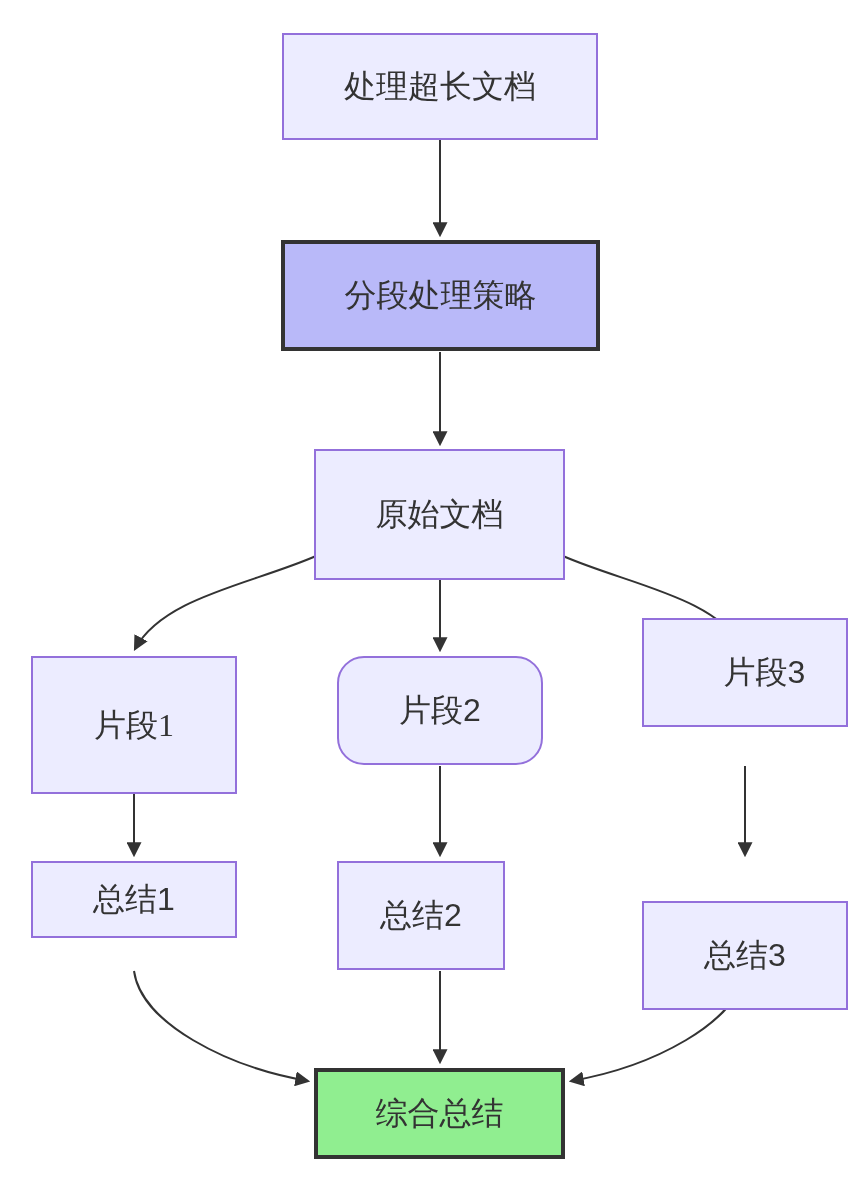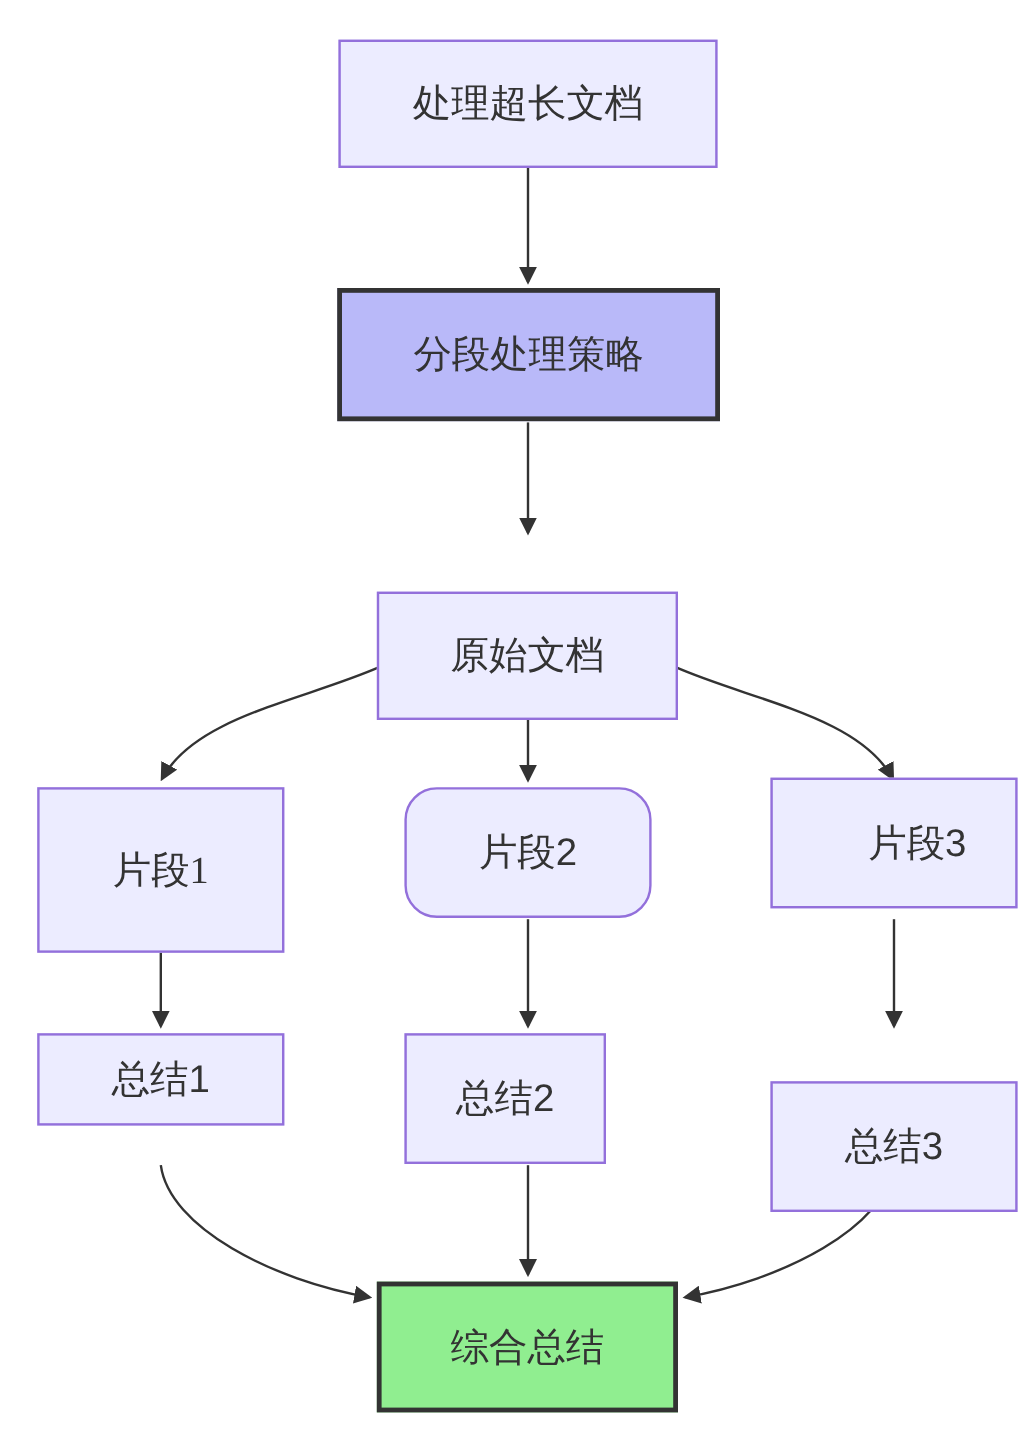--- a/index.html
+++ b/index.html
@@ -30,28 +30,28 @@
     background:var(--emphasis-fill,#B9B9F9);
     border:4px solid var(--emphasis-border,#333333);
   }
   .node.success{
     background:var(--success-fill,#90EE90);
     border:4px solid var(--success-border,#333333);
   }
   
   .node-A {left:282px;top:33px;  width:316px;height:107px;}
   .node-B {left:281px;top:240px; width:319px;height:111px;}
-  .node-C {left:314px;top:449px; width:251px;height:107px;margin-top:44px;}
+  .node-C {left:314px;top:449px; width:251px;height:131px;}
   .node-D1{left:31px; top:656px; width:206px;height:138px;font-family:Liberation Serif, serif;}
   .node-D2{left:337px;top:656px; width:206px;height:109px;border-radius:27px;}
-  .node-D3{left:642px;top:648px; width:206px;height:109px;padding-left:39px;}
+  .node-D3{left:642px;top:618px; width:206px;height:109px;padding-left:39px;}
   .node-E1{left:31px; top:861px; width:206px;height:77px;}
   .node-E2{left:337px;top:861px; width:168px;height:109px;}
   .node-E3{left:642px;top:861px; width:206px;height:109px;margin-top:40px;}
-  .node-F {left:314px;top:1068px;width:251px;height:109px;}
+  .node-F {left:314px;top:1068px;width:251px;height:91px;}
 </style>
 </head>
 <body style="background: rgb(255, 255, 255);">
 
 <div class="canvas">
 
   <svg class="edges" width="852" height="1196" viewBox="0 0 852 1196" xmlns="http://www.w3.org/2000/svg">
     <defs>
       <marker id="arrow" viewBox="0 0 10 10" refX="8.5" refY="5" markerWidth="7.5" markerHeight="7.5" orient="auto" markerUnits="strokeWidth">
         <path class="arrowhead" d="M0,0 L10,5 L0,10 z"></path>

